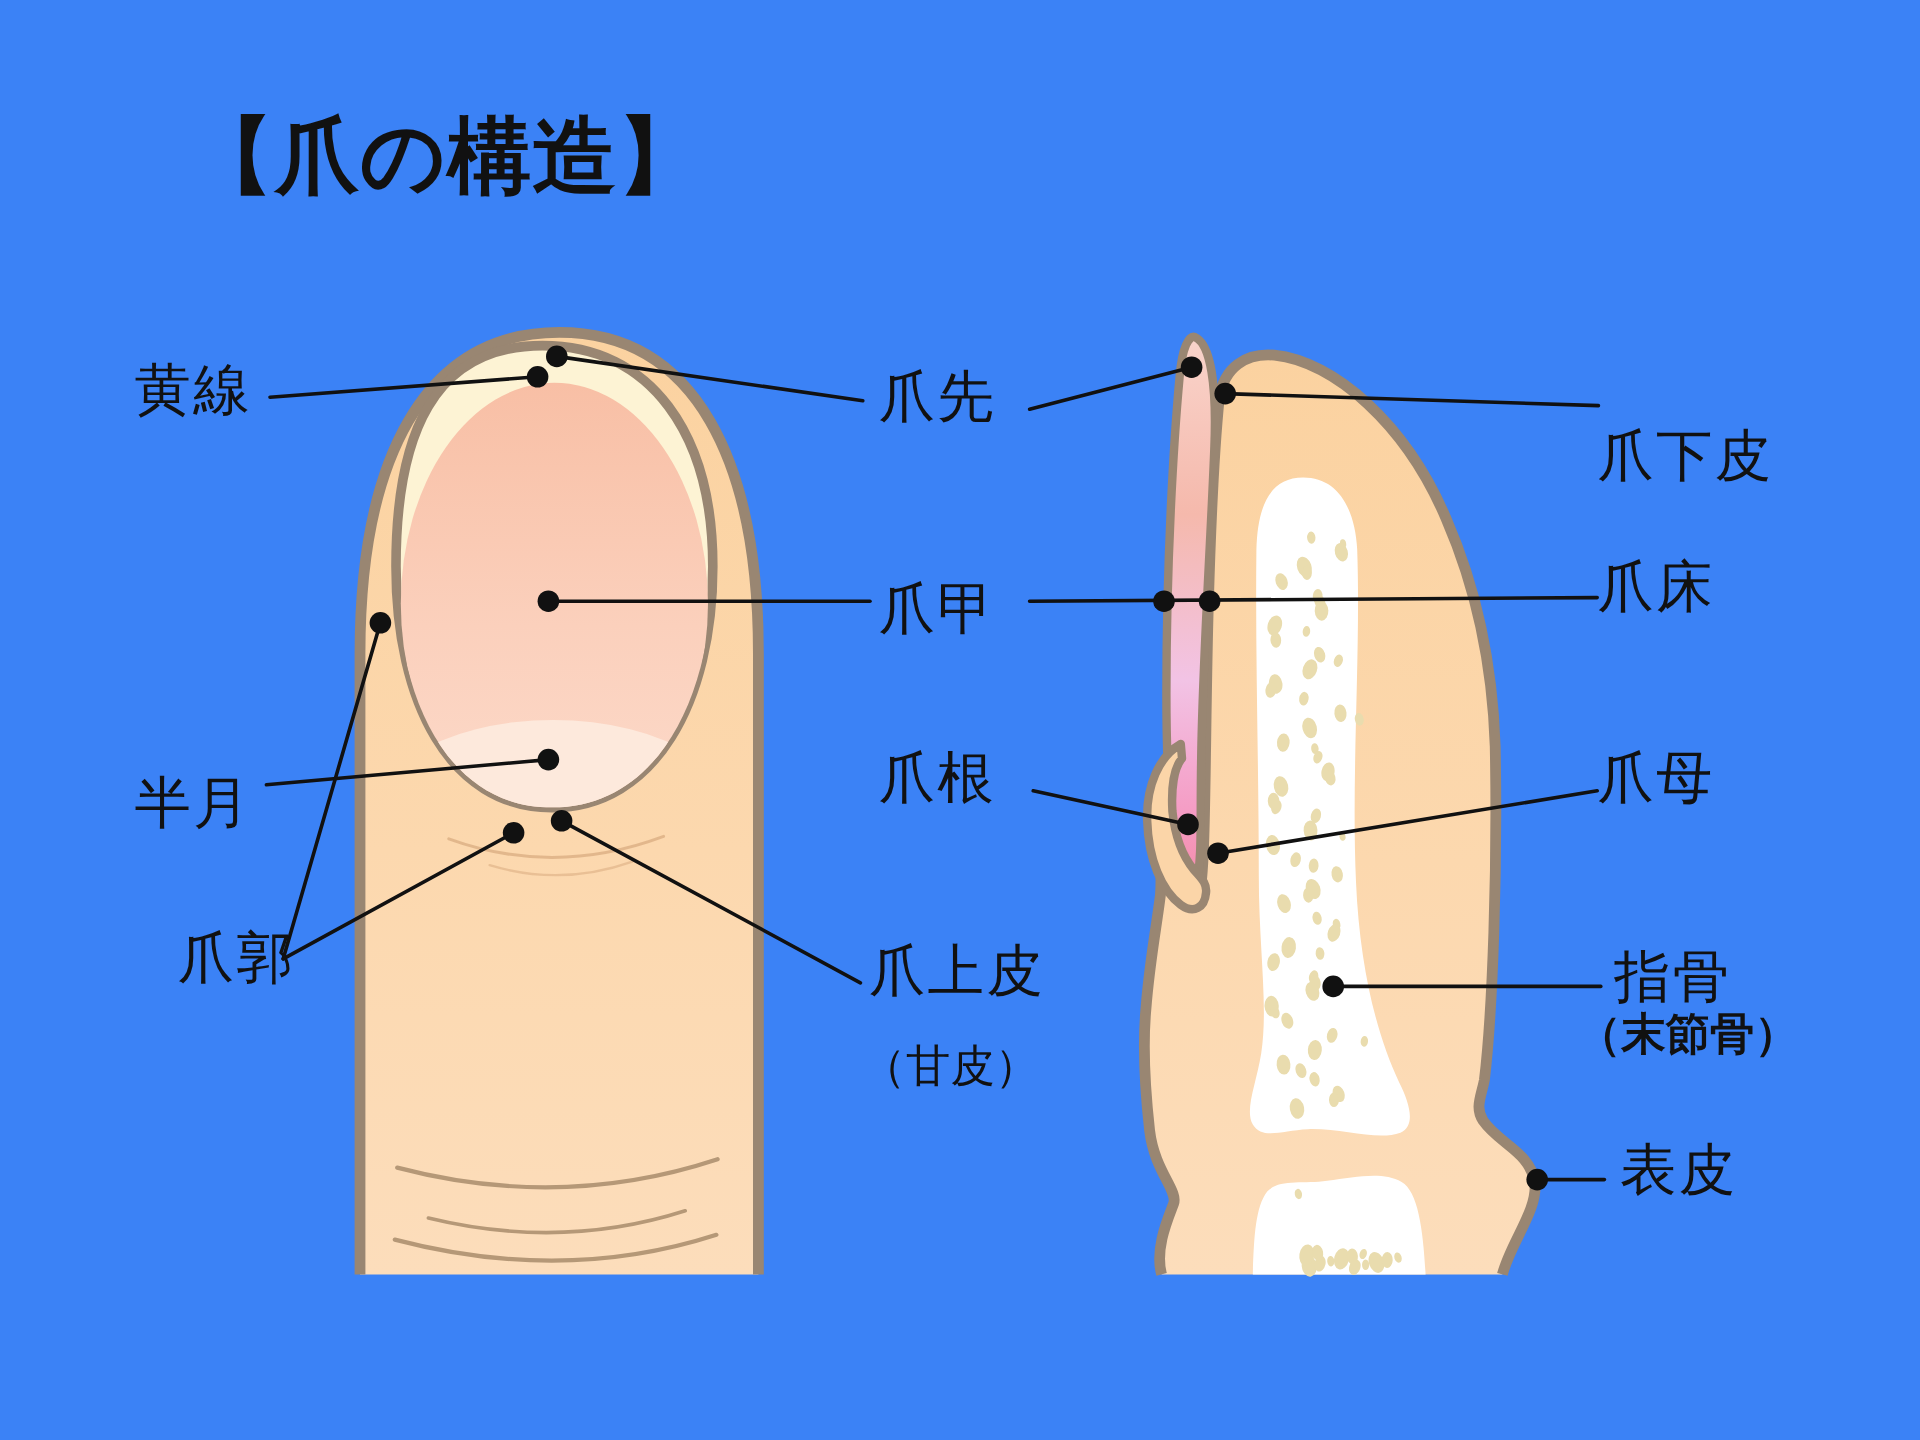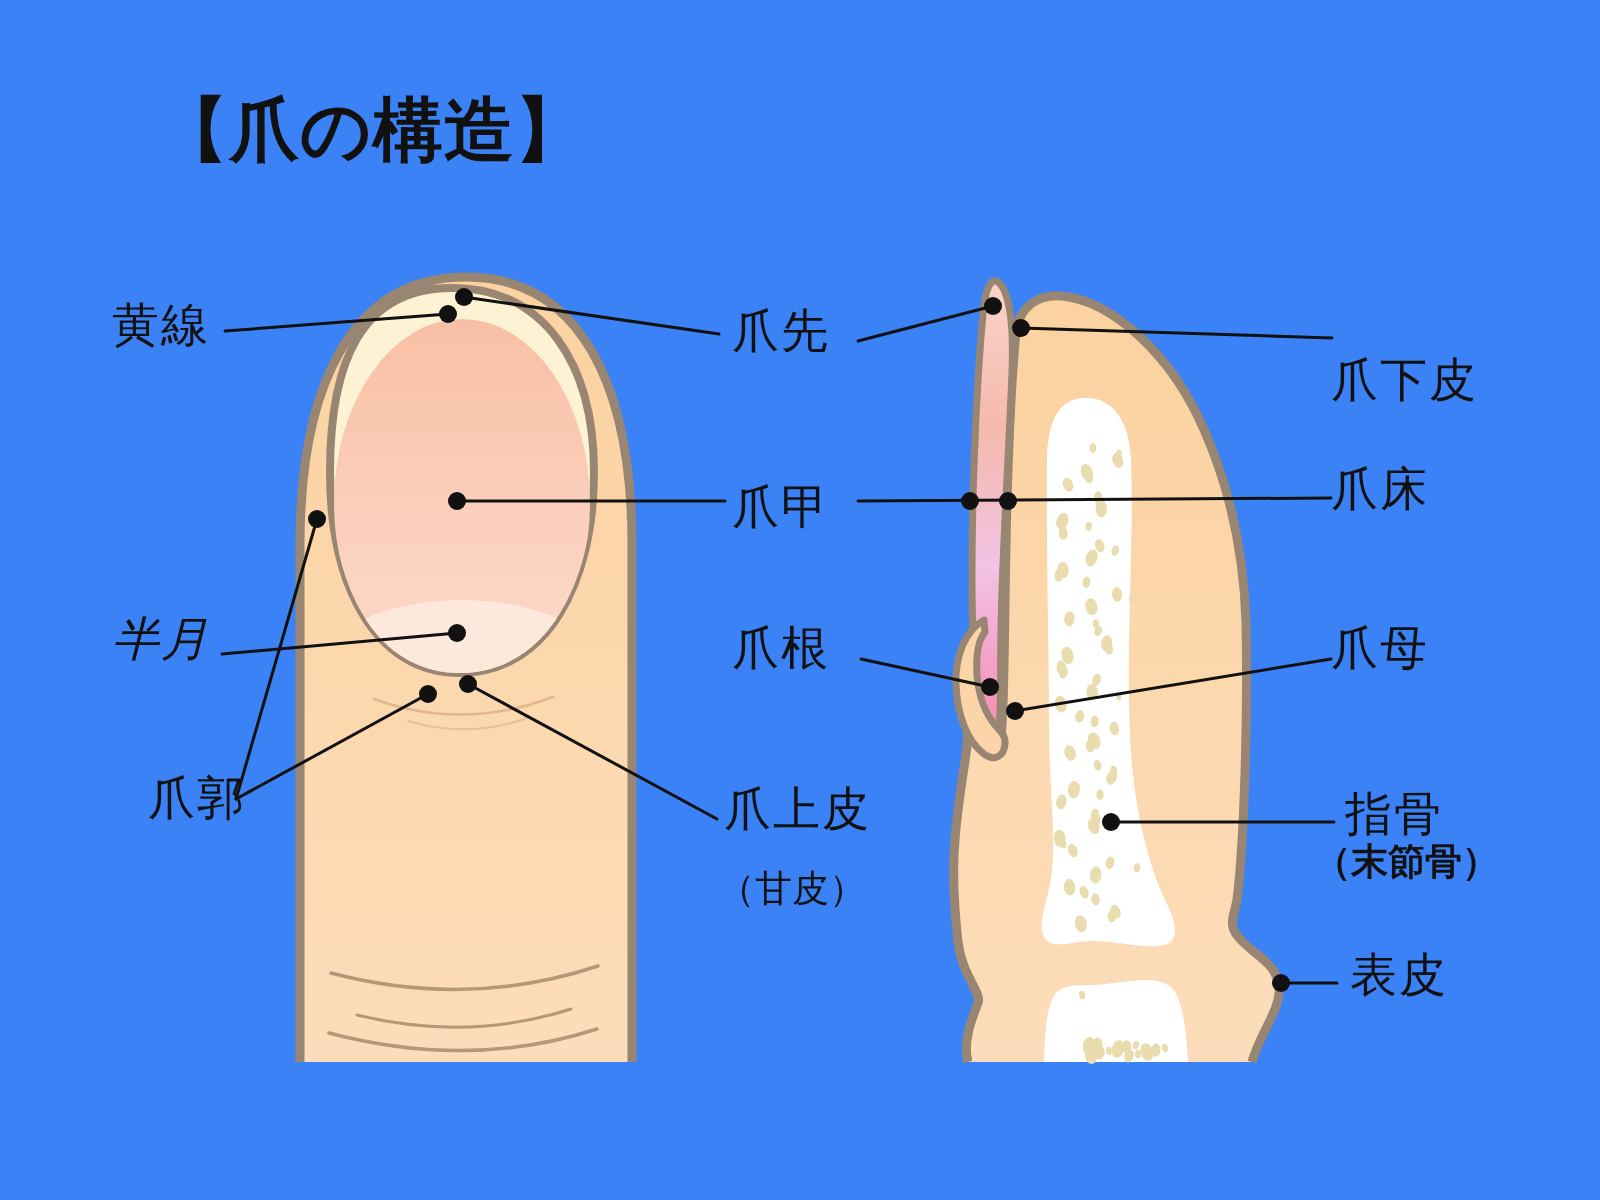--- a/index.html
+++ b/index.html
@@ -234,21 +234,21 @@
       <circle cx="990" cy="687" r="9"></circle>
       <circle cx="1015" cy="711" r="9"></circle>
       <circle cx="1111" cy="822" r="9"></circle>
       <circle cx="1281" cy="983" r="9"></circle>
     </g>
   </svg>
 
   <div class="title" style="left:158px;top:95px;">【爪の構造】</div>
 
   <div class="label" style="left:112px;top:300px;">黄線</div>
-  <div class="label" style="left:112px;top:614px;font-style:italic;">半月</div>
+  <div class="label" style="left:112px;top:644px;">半月</div>
   <div class="label" style="left:112px;top:773px;margin-left:36px;">爪郭</div>
 
   <div class="label" style="left:732px;top:306px;">爪先</div>
   <div class="label" style="left:732px;top:440px;margin-top:42px;">爪甲</div>
   <div class="label" style="left:732px;top:623px;">爪根</div>
   <div class="label" style="left:724px;top:784px;">爪上皮</div>
   <div class="label sub" style="left:718px;top:838px;margin-top:32px;">（甘皮）</div>
 
   <div class="label" style="left:1331px;top:315px;margin-top:40px;">爪下皮</div>
   <div class="label" style="left:1331px;top:464px;">爪床</div>

